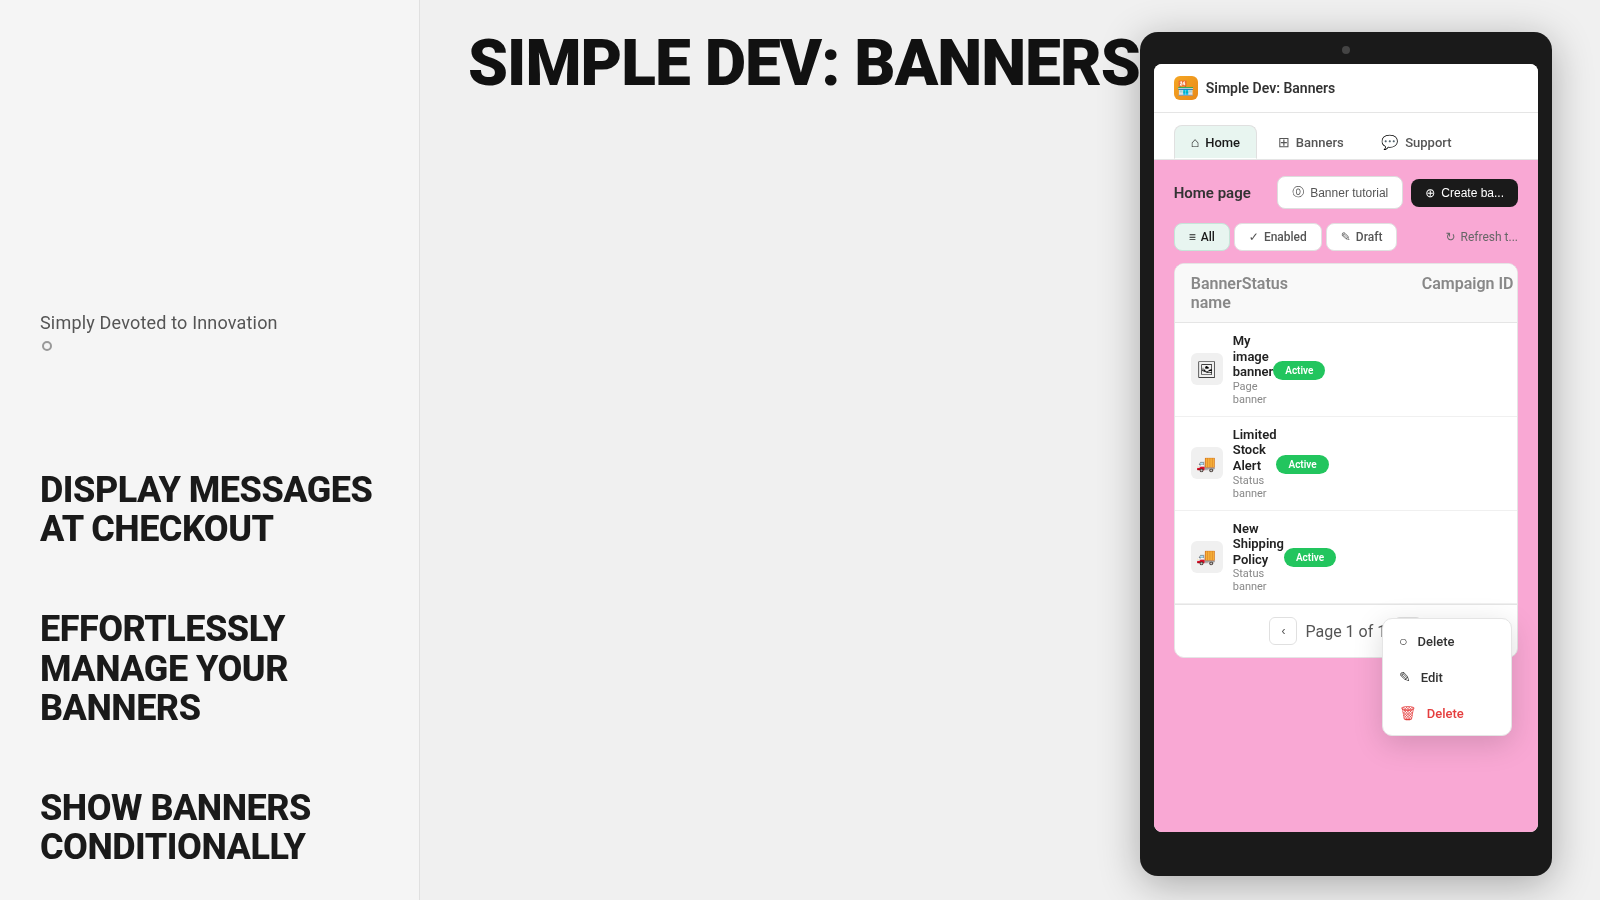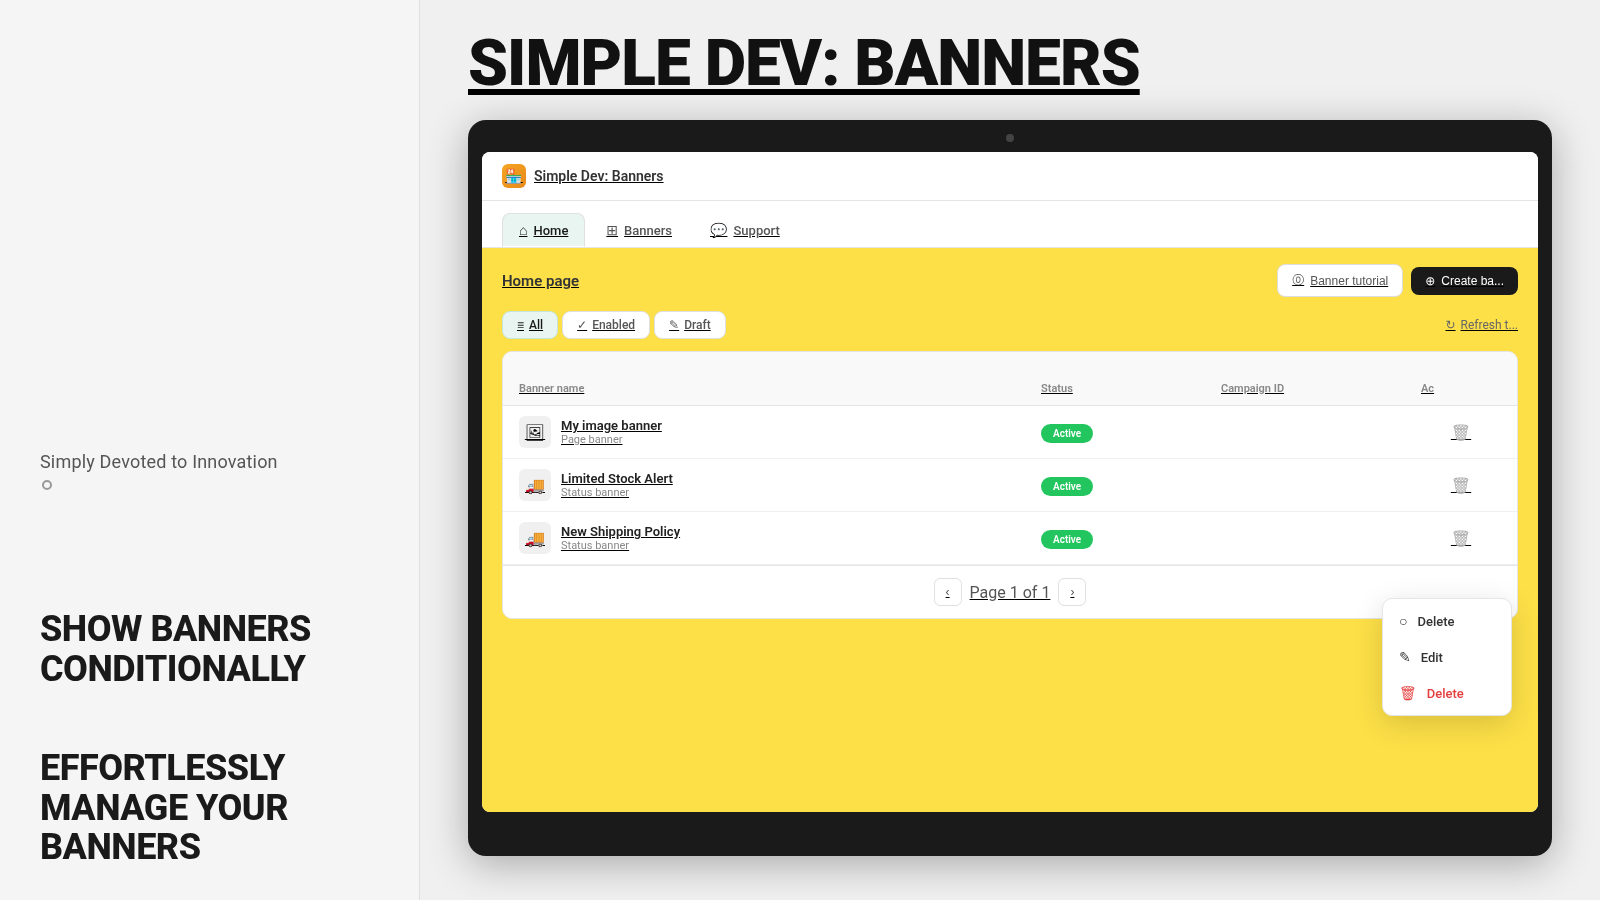--- a/index.html
+++ b/index.html
@@ -53,24 +53,23 @@
       line-height: 1.1;
       letter-spacing: -0.5px;
       text-transform: uppercase;
     }
 
     
     .right-panel {
       flex: 1;
       background: #f0f0f0;
       display: flex;
-      flex-direction: column;
-      padding: 32px 48px 44px 48px;
+      flex-direction: row;
+      padding: 32px 48px 24px 48px;
       overflow: hidden;
-      text-decoration: underline;
     }
     .page-title {
       font-size: 64px;
       font-weight: 900;
       color: #111;
       letter-spacing: -1px;
       text-transform: uppercase;
       margin-bottom: 24px;
       line-height: 1;
     }
@@ -151,21 +150,21 @@
       color: #1a1a1a;
       border-color: #e0e0e0;
       border-bottom-color: #fff;
     }
     .nav-tab-icon {
       font-size: 14px;
     }
 
     
     .content-area {
-      background: #fde047;
+      background: #f9a8d4;
       flex: 1;
       padding: 16px 20px;
       overflow: hidden;
     }
     .content-header {
       display: flex;
       justify-content: space-between;
       align-items: center;
       margin-bottom: 14px;
     }
@@ -253,25 +252,24 @@
       overflow: hidden;
     }
     .table-header {
       display: grid;
       grid-template-columns: 1fr 180px 200px 80px;
       padding: 10px 16px;
       background: #f9f9f9;
       border-bottom: 1px solid #e5e5e5;
     }
     .table-header-cell {
-      font-size: 11px;
+      font-size: 16px;
       font-weight: 600;
       color: #888;
       text-transform: none;
-      margin-top: 20px;
     }
     .table-row {
       display: grid;
       grid-template-columns: 1fr 180px 200px 80px;
       padding: 10px 16px;
       border-bottom: 1px solid #f0f0f0;
       align-items: center;
     }
     .table-row:last-child {
       border-bottom: none;
@@ -380,22 +378,23 @@
     }
   </style>
 </head>
 <body>
 
 <div class="left-panel">
   <div class="brand-name">Simply Devoted to Innovation</div>
   <div class="brand-tagline-dot"></div>
 
   <div class="feature-list">
+    <div class="feature-item">DISPLAY MESSAGES<br>AT CHECKOUT</div>
+    <div class="feature-item">EFFORTLESSLY<br>MANAGE YOUR<br>BANNERS</div>
     <div class="feature-item">SHOW BANNERS<br>CONDITIONALLY</div>
-    <div class="feature-item">EFFORTLESSLY<br>MANAGE YOUR<br>BANNERS</div>
   </div>
 </div>
 
 <div class="right-panel">
   <div class="page-title">SIMPLE DEV: BANNERS</div>
 
   <div class="device-mockup">
     <div class="device-camera"></div>
     <div class="device-screen">
 

